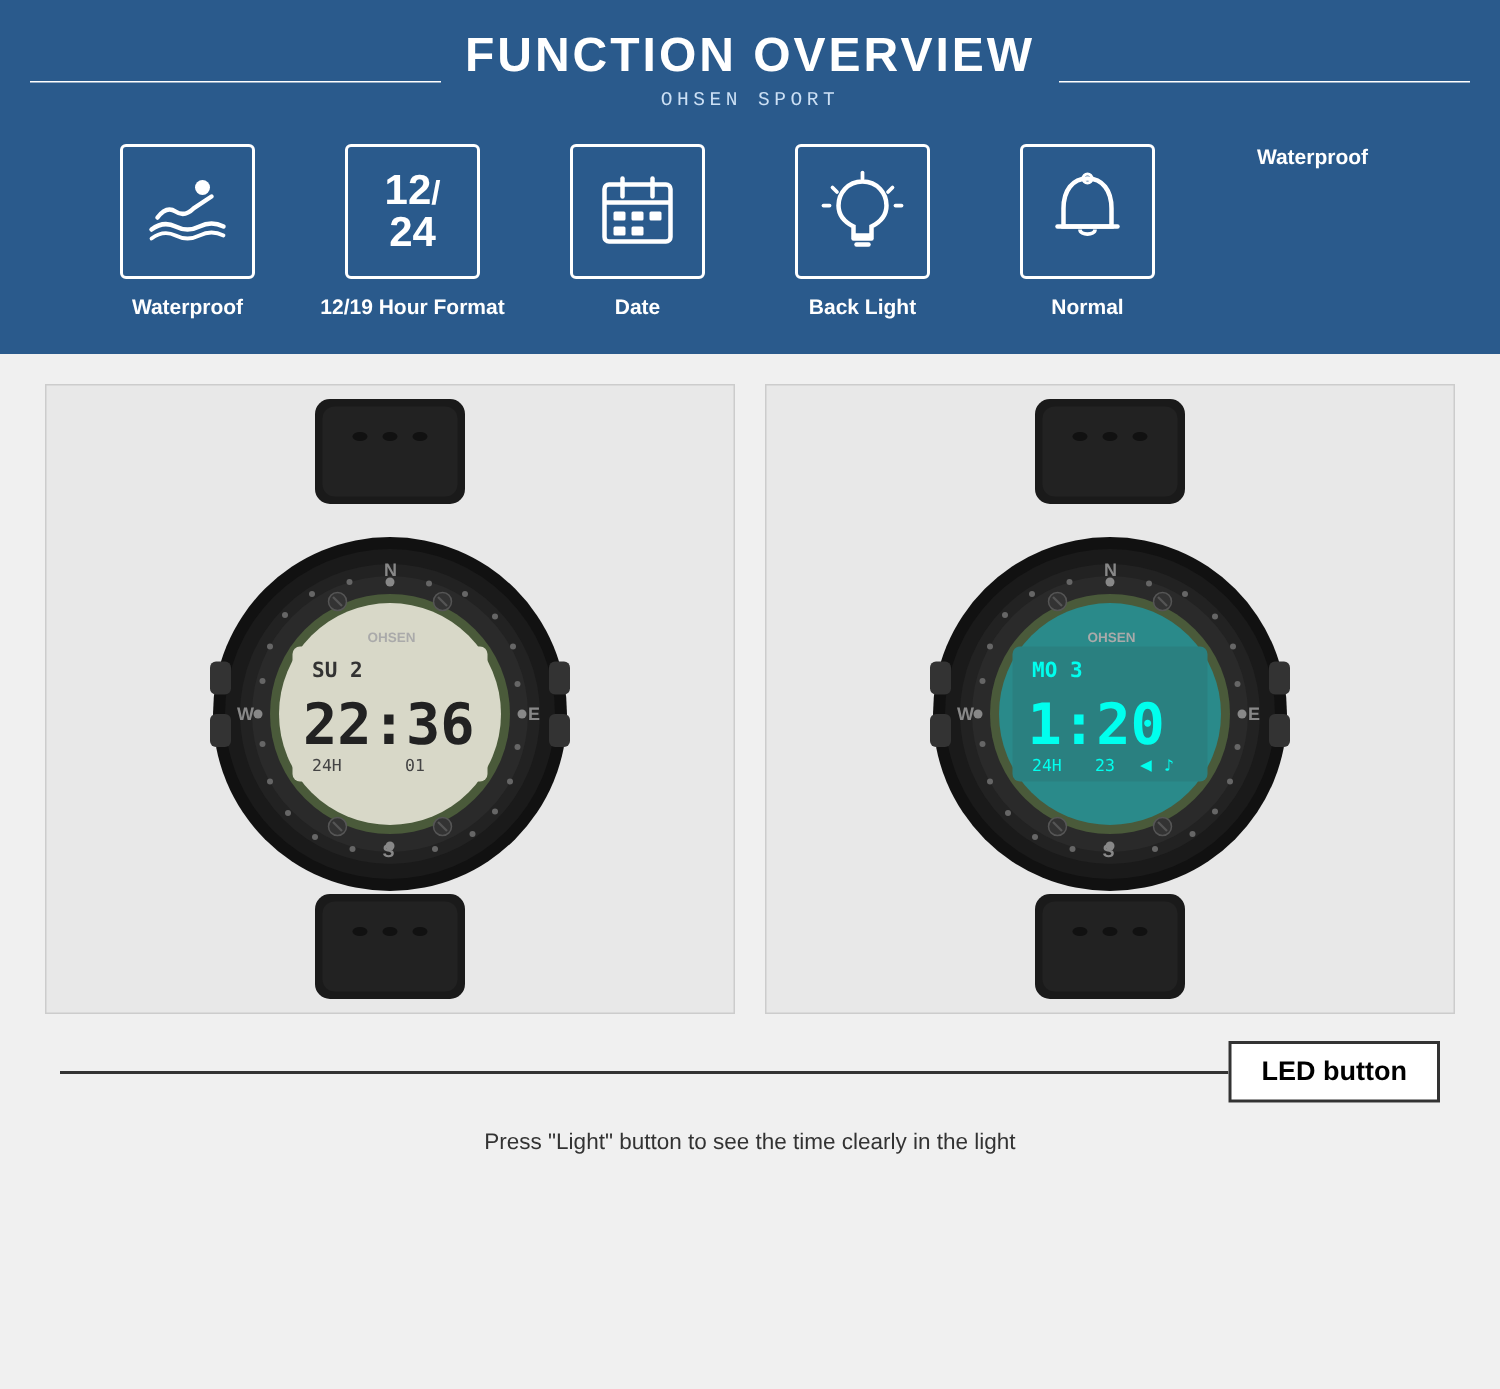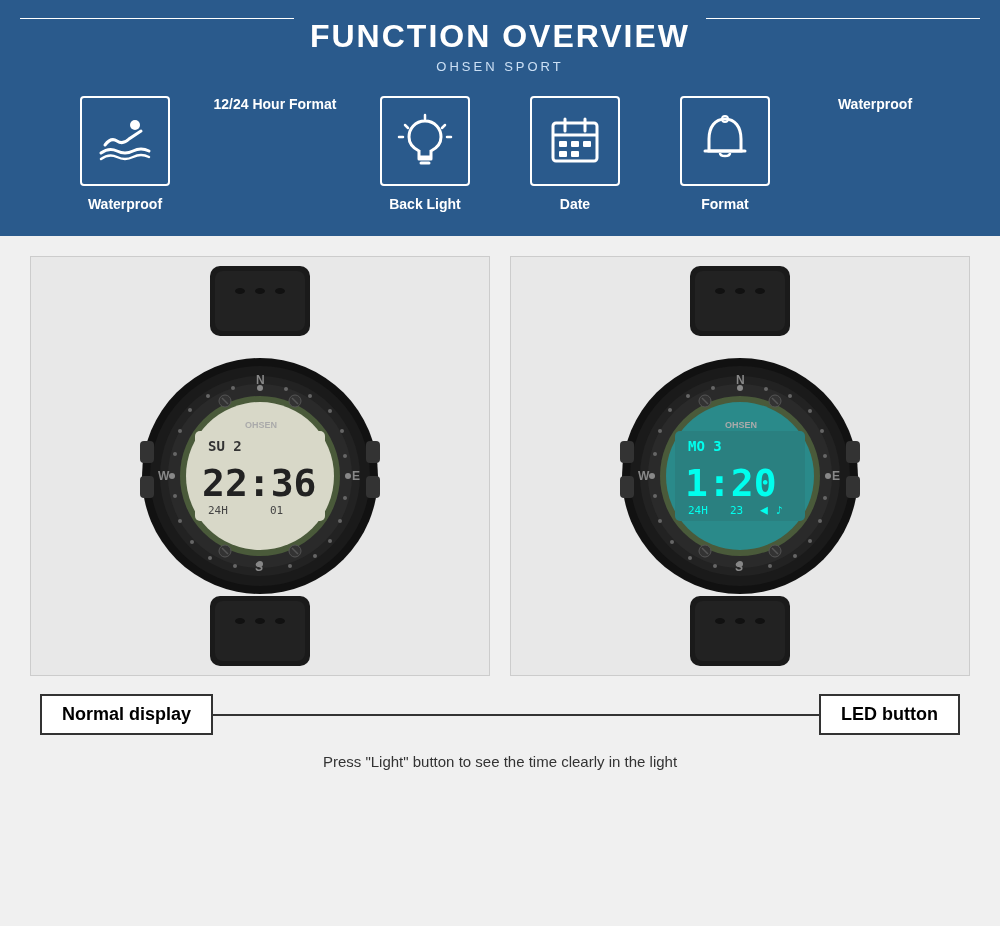--- a/index.html
+++ b/index.html
@@ -12,21 +12,21 @@
     }
 
     
     .header {
       background: #2a5a8c;
       padding: 18px 20px 24px;
       text-align: center;
     }
     .header-divider {
       display: flex;
-      align-items: flex-start;
+      align-items: flex-end;
       justify-content: center;
       gap: 16px;
       margin-bottom: 4px;
     }
     .header-divider::before,
     .header-divider::after {
       content: '';
       display: block;
       height: 1px;
       width: 280px;
@@ -37,20 +37,21 @@
       font-size: 32px;
       font-weight: bold;
       letter-spacing: 2px;
       white-space: nowrap;
     }
     .header-subtitle {
       color: #cce0f5;
       font-size: 13px;
       letter-spacing: 3px;
       margin-bottom: 22px;
+      font-family: Liberation Mono, monospace;
     }
 
     
     .features {
       display: flex;
       justify-content: center;
       gap: 0px;
       padding: 0 30px;
     }
     .feature-item {
@@ -163,37 +164,26 @@
           <circle cx="38" cy="12" r="5" fill="white"></circle>
           <path d="M8 32 Q14 24 20 28 Q26 32 32 26 L44 18" stroke="white" stroke-width="3" fill="none" stroke-linecap="round"></path>
           <path d="M4 40 Q12 34 20 38 Q28 42 36 38 Q44 34 52 38" stroke="white" stroke-width="3" fill="none" stroke-linecap="round"></path>
           <path d="M4 46 Q12 40 20 44 Q28 48 36 44 Q44 40 52 44" stroke="white" stroke-width="2.5" fill="none" stroke-linecap="round"></path>
         </svg>
       </div>
       <span class="feature-label">Waterproof</span>
     </div>
 
     <div class="feature-item">
-      <span class="feature-label">12/24 Hour Format</span>
-    </div>
-
-    <div class="feature-item">
       <div class="feature-icon-box">
-        <svg class="icon-svg" viewBox="0 0 56 56" fill="none" xmlns="http://www.w3.org/2000/svg">
-          <path d="M28 8 C18 8 12 16 12 24 C12 30 16 35 22 38 L22 44 L34 44 L34 38 C40 35 44 30 44 24 C44 16 38 8 28 8Z" stroke="white" stroke-width="3" fill="none"></path>
-          <line x1="22" y1="46" x2="34" y2="46" stroke="white" stroke-width="3" stroke-linecap="round"></line>
-          <line x1="24" y1="50" x2="32" y2="50" stroke="white" stroke-width="3" stroke-linecap="round"></line>
-          <line x1="28" y1="2" x2="28" y2="6" stroke="white" stroke-width="2.5" stroke-linecap="round"></line>
-          <line x1="8" y1="12" x2="11" y2="15" stroke="white" stroke-width="2.5" stroke-linecap="round"></line>
-          <line x1="48" y1="12" x2="45" y2="15" stroke="white" stroke-width="2.5" stroke-linecap="round"></line>
-          <line x1="2" y1="24" x2="6" y2="24" stroke="white" stroke-width="2.5" stroke-linecap="round"></line>
-          <line x1="54" y1="24" x2="50" y2="24" stroke="white" stroke-width="2.5" stroke-linecap="round"></line>
-        </svg>
+        <div class="time-icon">
+          12<span class="slash">/</span><br>24
+        </div>
       </div>
-      <span class="feature-label">Back Light</span>
+      <span class="feature-label">12/19 Hour Format</span>
     </div>
 
     <div class="feature-item">
       <div class="feature-icon-box">
         <svg class="icon-svg" viewBox="0 0 56 56" fill="none" xmlns="http://www.w3.org/2000/svg">
           <rect x="6" y="10" width="44" height="38" rx="3" stroke="white" stroke-width="3" fill="none"></rect>
           <line x1="6" y1="22" x2="50" y2="22" stroke="white" stroke-width="3"></line>
           <line x1="18" y1="6" x2="18" y2="18" stroke="white" stroke-width="3" stroke-linecap="round"></line>
           <line x1="38" y1="6" x2="38" y2="18" stroke="white" stroke-width="3" stroke-linecap="round"></line>
           <rect x="12" y="28" width="8" height="6" rx="1" fill="white"></rect>
@@ -202,27 +192,43 @@
           <rect x="12" y="38" width="8" height="6" rx="1" fill="white"></rect>
           <rect x="24" y="38" width="8" height="6" rx="1" fill="white"></rect>
         </svg>
       </div>
       <span class="feature-label">Date</span>
     </div>
 
     <div class="feature-item">
       <div class="feature-icon-box">
         <svg class="icon-svg" viewBox="0 0 56 56" fill="none" xmlns="http://www.w3.org/2000/svg">
+          <path d="M28 8 C18 8 12 16 12 24 C12 30 16 35 22 38 L22 44 L34 44 L34 38 C40 35 44 30 44 24 C44 16 38 8 28 8Z" stroke="white" stroke-width="3" fill="none"></path>
+          <line x1="22" y1="46" x2="34" y2="46" stroke="white" stroke-width="3" stroke-linecap="round"></line>
+          <line x1="24" y1="50" x2="32" y2="50" stroke="white" stroke-width="3" stroke-linecap="round"></line>
+          <line x1="28" y1="2" x2="28" y2="6" stroke="white" stroke-width="2.5" stroke-linecap="round"></line>
+          <line x1="8" y1="12" x2="11" y2="15" stroke="white" stroke-width="2.5" stroke-linecap="round"></line>
+          <line x1="48" y1="12" x2="45" y2="15" stroke="white" stroke-width="2.5" stroke-linecap="round"></line>
+          <line x1="2" y1="24" x2="6" y2="24" stroke="white" stroke-width="2.5" stroke-linecap="round"></line>
+          <line x1="54" y1="24" x2="50" y2="24" stroke="white" stroke-width="2.5" stroke-linecap="round"></line>
+        </svg>
+      </div>
+      <span class="feature-label">Back Light</span>
+    </div>
+
+    <div class="feature-item">
+      <div class="feature-icon-box">
+        <svg class="icon-svg" viewBox="0 0 56 56" fill="none" xmlns="http://www.w3.org/2000/svg">
           <path d="M28 6 C18 6 12 14 12 26 L12 38 L44 38 L44 26 C44 14 38 6 28 6Z" stroke="white" stroke-width="3" fill="none"></path>
           <line x1="8" y1="38" x2="48" y2="38" stroke="white" stroke-width="3" stroke-linecap="round"></line>
           <path d="M23 40 C23 44 33 44 33 40" stroke="white" stroke-width="2.5" fill="none"></path>
           <circle cx="28" cy="6" r="3" stroke="white" stroke-width="2" fill="none"></circle>
         </svg>
       </div>
-      <span class="feature-label">Format</span>
+      <span class="feature-label">Normal</span>
     </div>
 
     <div class="feature-item">
       <span class="feature-label">Waterproof</span>
     </div>
 
   </div>
 </div>
 
 <div class="main-content">
@@ -397,20 +403,19 @@
         <rect x="95" y="335" width="90" height="60" rx="8" fill="#222"></rect>
         <ellipse cx="120" cy="355" rx="5" ry="3" fill="#111"></ellipse>
         <ellipse cx="140" cy="355" rx="5" ry="3" fill="#111"></ellipse>
         <ellipse cx="160" cy="355" rx="5" ry="3" fill="#111"></ellipse>
       </svg>
     </div>
 
   </div>
 
   <div class="labels-row">
-    <div class="display-label">Normal display</div>
     <div class="label-connector"></div>
     <div class="display-label">LED button</div>
   </div>
 
   <div class="bottom-text">Press "Light" button to see the time clearly in the light</div>
 
 </div>
 
 </body></html>

